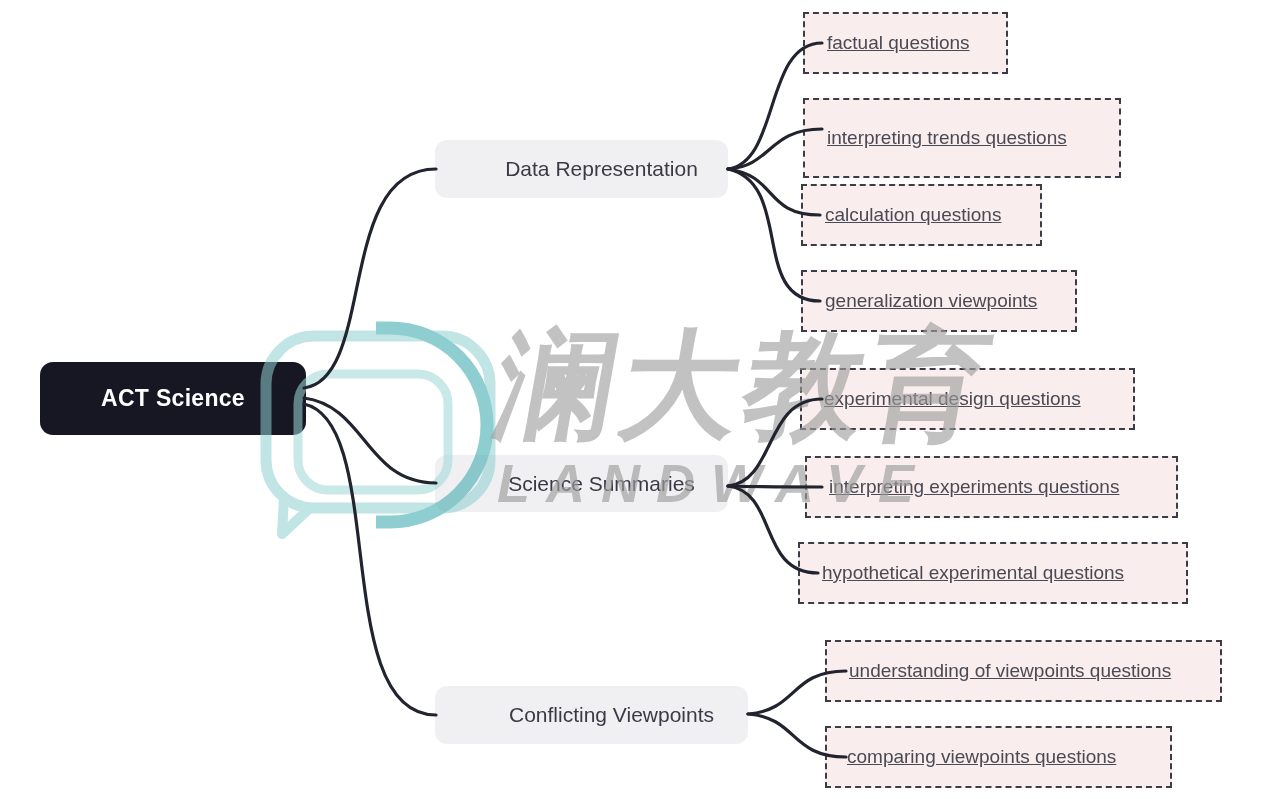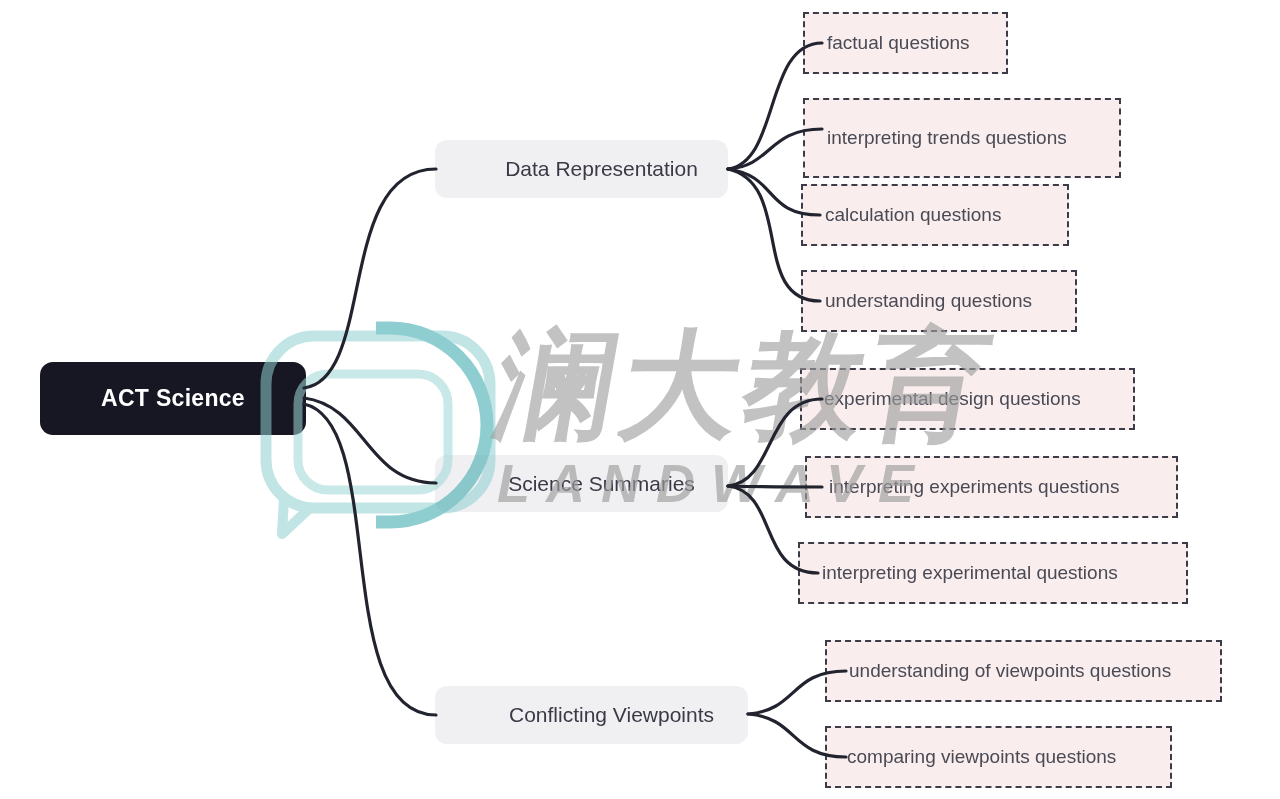--- a/index.html
+++ b/index.html
@@ -21,25 +21,25 @@
   .branch{
     background:#f0f0f3;color:#3a3a46;border-radius:12px;
     font-size:21px;font-weight:500;z-index:2;padding-left:40px;
   }
   .b0{left:435px;top:140px;width:293px;height:58px;}
   .b1{left:435px;top:455px;width:293px;height:57px;}
   .b2{left:435px;top:686px;width:313px;height:58px;}
   .leaf{
     background:#f9eded;border:2px dashed #3c3c48;color:#4a4a55;
     font-size:19px;font-weight:400;justify-content:flex-start;
-    padding-left:22px;z-index:2;
+    padding-left:22px;z-index:2;text-decoration:underline;
   }
   .l00{left:803px;top:12px;width:205px;height:62px;}
   .l01{left:803px;top:98px;width:318px;height:80px;}
-  .l02{left:801px;top:184px;width:268px;height:62px;}
+  .l02{left:801px;top:184px;width:241px;height:62px;}
   .l03{left:801px;top:270px;width:276px;height:62px;}
   .l10{left:800px;top:368px;width:335px;height:62px;}
   .l11{left:805px;top:456px;width:373px;height:62px;}
   .l12{left:798px;top:542px;width:390px;height:62px;}
   .l20{left:825px;top:640px;width:397px;height:62px;}
   .l21{left:825px;top:726px;width:347px;height:62px;padding-left:20px;}
 
   .watermark{position:absolute;left:0;top:0;width:100%;height:100%;
     pointer-events:none;z-index:3;}
   .wm-logo{position:absolute;left:250px;top:320px;opacity:.55;}
@@ -61,26 +61,26 @@
 <body>
 
 <div class="canvas">
 
   <div class="node root">ACT Science</div>
 
   <div class="node branch b0">Data Representation</div>
   <div class="node leaf l00">factual questions</div>
   <div class="node leaf l01">interpreting trends questions</div>
   <div class="node leaf l02">calculation questions</div>
-  <div class="node leaf l03">understanding questions</div>
+  <div class="node leaf l03">generalization viewpoints</div>
 
   <div class="node branch b1">Science Summaries</div>
   <div class="node leaf l10">experimental design questions</div>
   <div class="node leaf l11">interpreting experiments questions</div>
-  <div class="node leaf l12">interpreting experimental questions</div>
+  <div class="node leaf l12">hypothetical experimental questions</div>
 
   <div class="node leaf l20">understanding of viewpoints questions</div>
   <div class="node branch b2">Conflicting Viewpoints</div>
   <div class="node leaf l21">comparing viewpoints questions</div>
 
   <div class="watermark">
     <svg class="wm-logo" width="272" height="220" viewBox="0 0 272 220">
       <rect x="16" y="16" width="224" height="172" rx="48" fill="none" stroke="#8fd0d0" stroke-width="11"></rect>
       <path d="M62,186 L32,214 L34,178" fill="none" stroke="#8fd0d0" stroke-width="10" stroke-linejoin="round"></path>
       <rect x="48" y="54" width="150" height="116" rx="30" fill="none" stroke="#9ed8d6" stroke-width="9"></rect>

